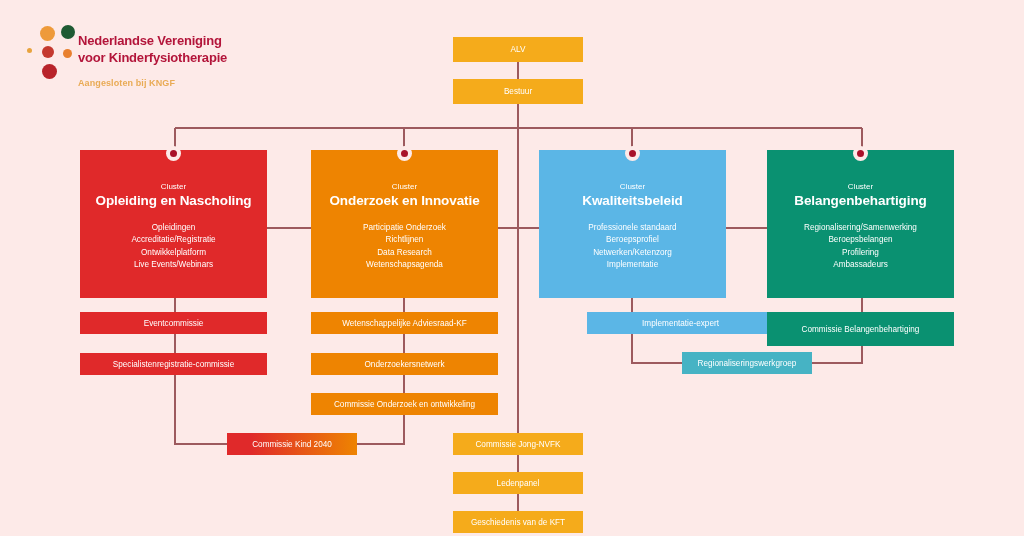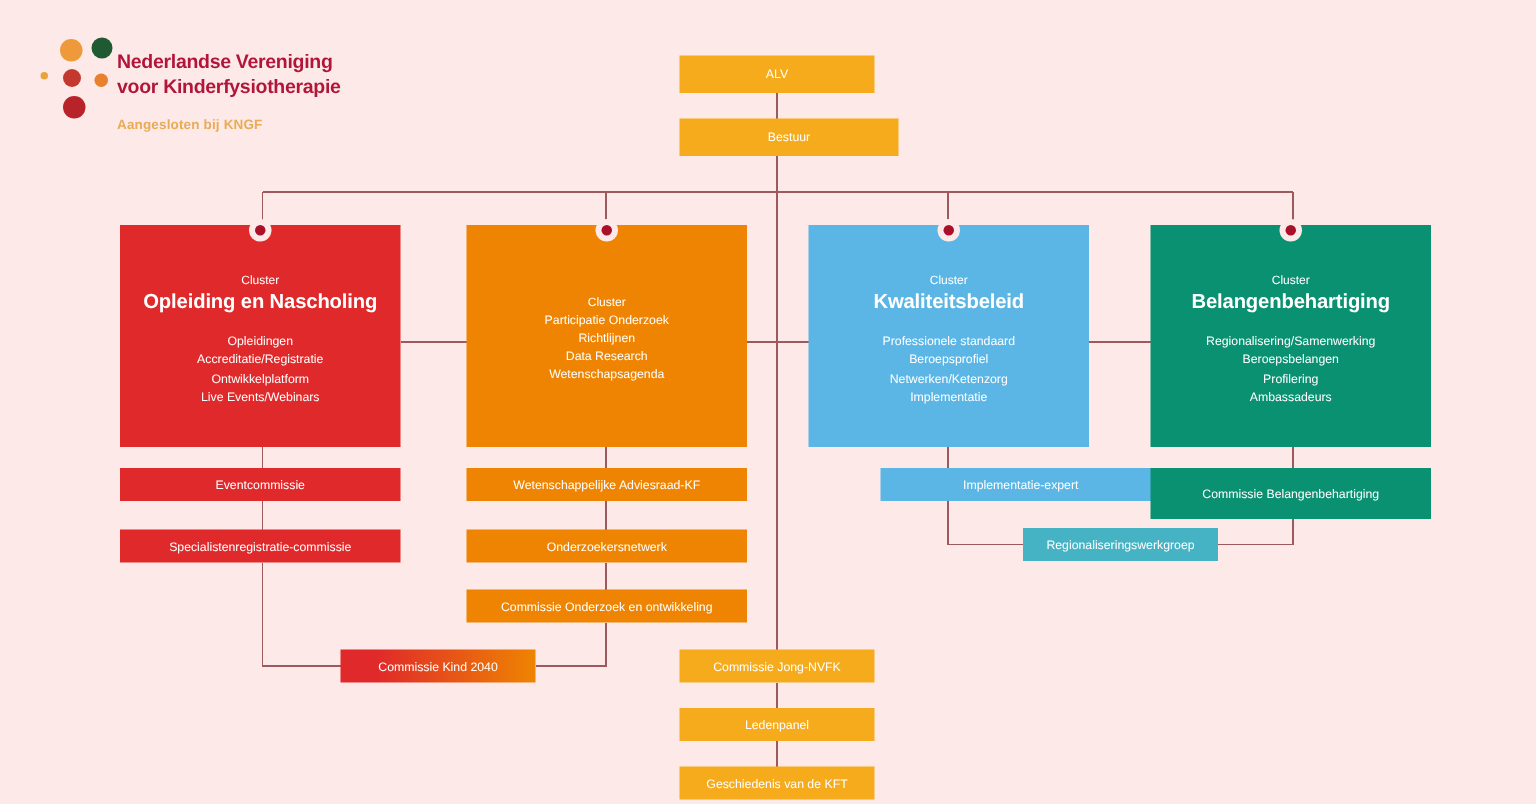--- a/index.html
+++ b/index.html
@@ -168,36 +168,37 @@
       <path d="M518 104 L518 433"></path>
       <path d="M518 455 L518 472"></path>
       <path d="M518 494 L518 511"></path>
     </g>
   </svg>
 
   <div id="boxes">
       <div class="box bar" style="left: 453px; top: 37px; width: 130px; height: 25px; background: rgb(245, 171, 27);">
         <span>ALV</span>
       </div>
-      <div class="box bar" style="left: 453px; top: 79px; width: 146px; height: 25px; background: rgb(245, 171, 27);">
+      <div class="box bar" style="left: 453px; top: 79px; width: 130px; height: 25px; background: rgb(245, 171, 27);">
         <span>Bestuur</span>
       </div>
       <div class="box cluster" style="left: 80px; top: 150px; width: 187px; height: 148px; background: rgb(224, 41, 42);">
         <div class="c-kicker">Cluster</div>
         <div class="c-title">Opleiding en Nascholing</div>
         <div class="c-items">
           <div>Opleidingen</div>
           <div>Accreditatie/Registratie</div>
           <div>Ontwikkelplatform</div>
           <div>Live Events/Webinars</div>
         </div>
       </div>
       <div class="node-dot" style="left: 166px; top: 146px;"></div>
       <div class="box cluster" style="left: 311px; top: 150px; width: 187px; height: 148px; background: rgb(238, 132, 1);">
         <div class="c-kicker">Cluster</div>
+        <div class="c-title">Onderzoek en Innovatie</div>
         <div class="c-items">
           <div>Participatie Onderzoek</div>
           <div>Richtlijnen</div>
           <div>Data Research</div>
           <div>Wetenschapsagenda</div>
         </div>
       </div>
       <div class="node-dot" style="left: 397px; top: 146px;"></div>
       <div class="box cluster" style="left: 539px; top: 150px; width: 187px; height: 148px; background: rgb(91, 182, 230);">
         <div class="c-kicker">Cluster</div>

